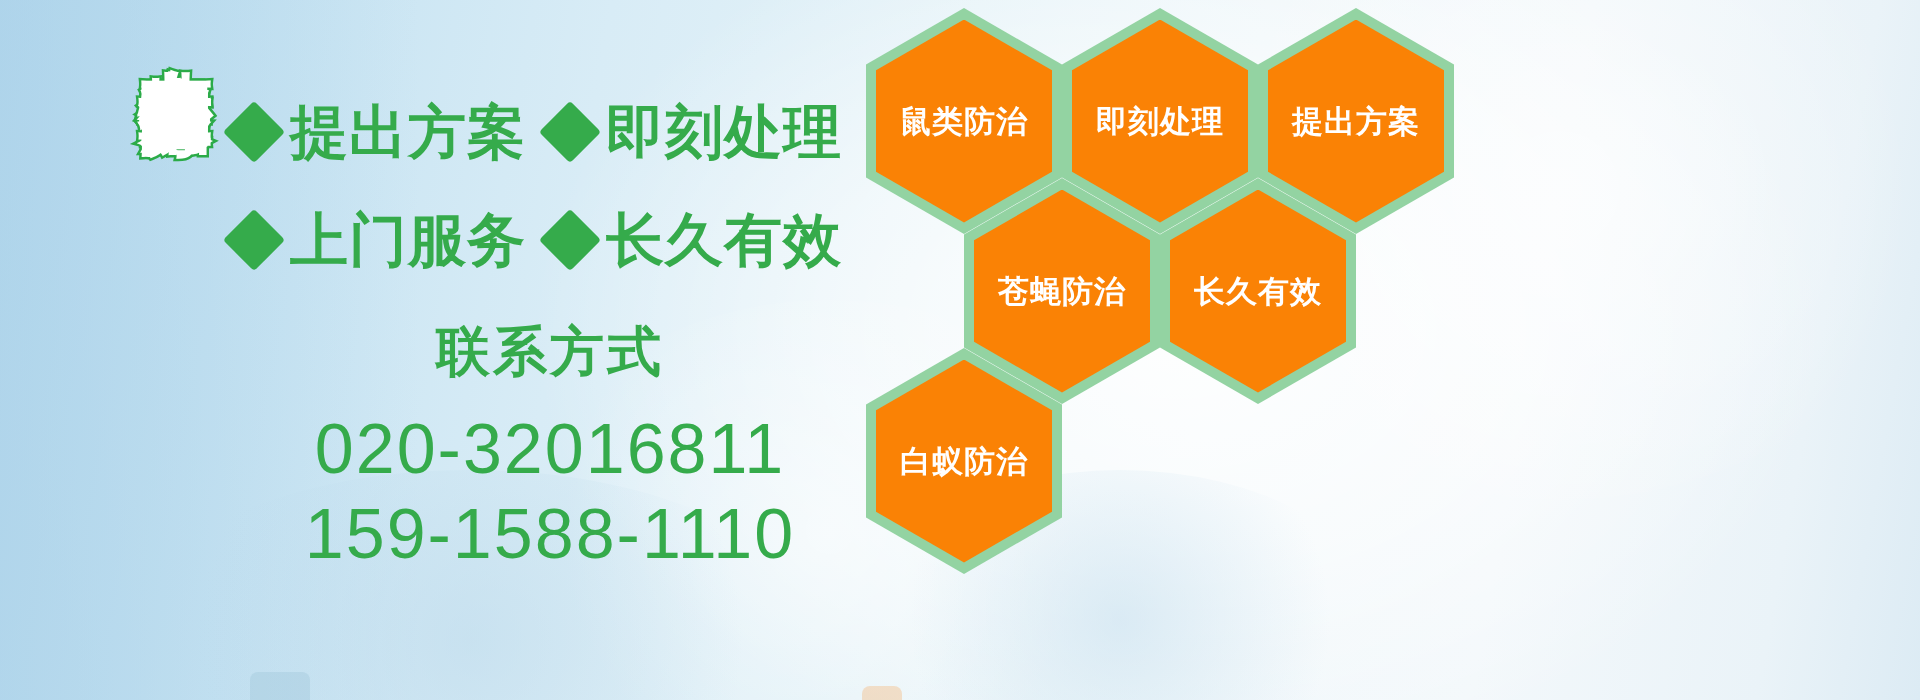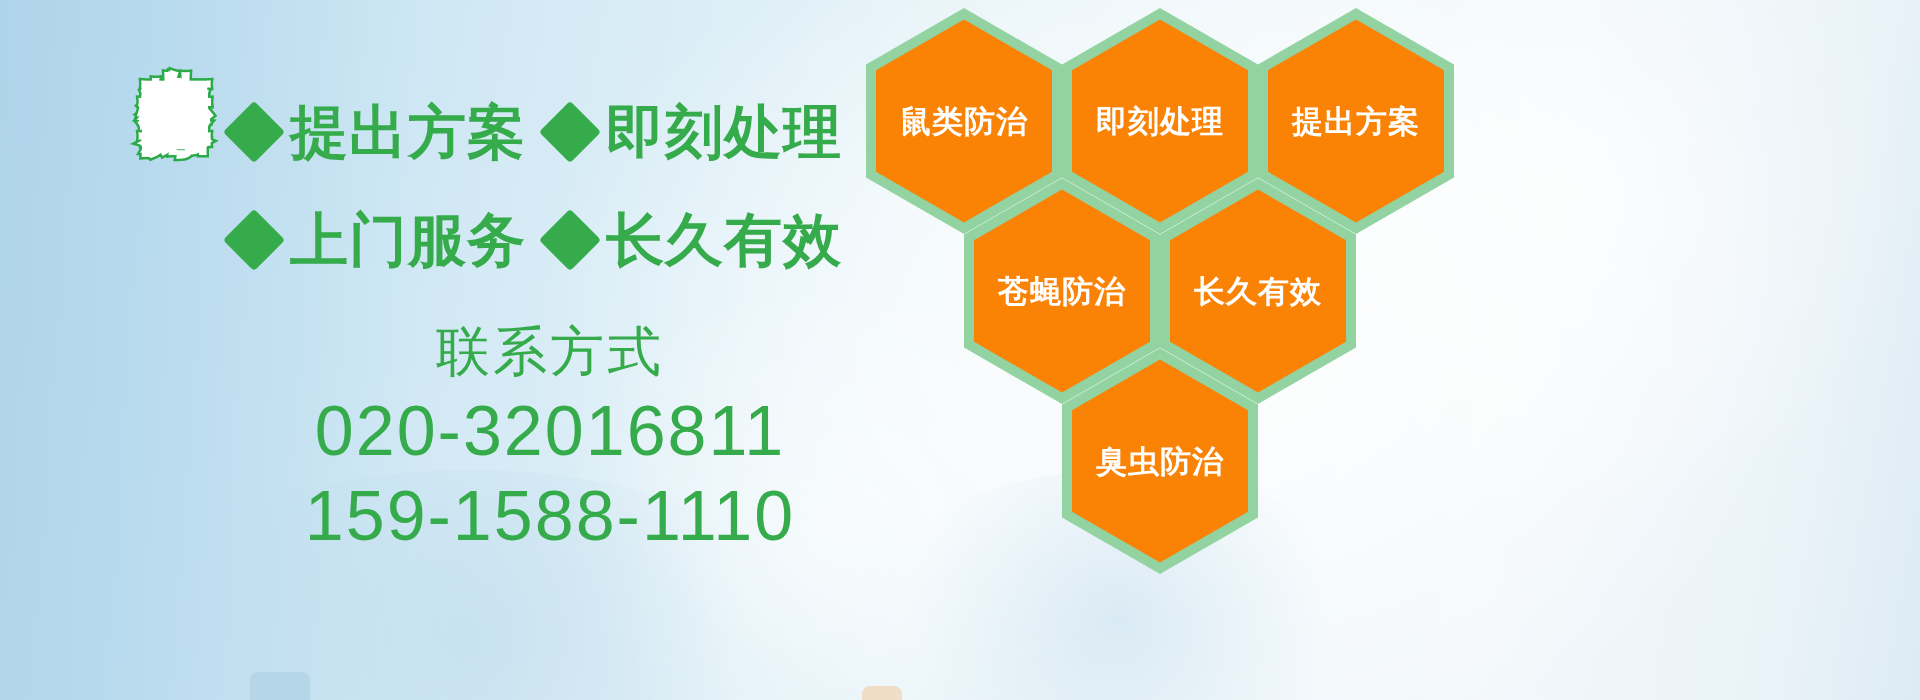--- a/index.html
+++ b/index.html
@@ -94,23 +94,24 @@
   
   #contact {
     position: absolute;
     left: 300px;
     top: 316px;
     width: 500px;
     text-align: center;
   }
   #contact-title {
     font-size: 54px;
-    font-weight: normal;
+    font-weight: bold;
     color: #35ab4b;
     letter-spacing: 3px;
+    margin-bottom: 18px;
   }
   .contact-phone {
     font-size: 70px;
     color: #35ab4b;
     letter-spacing: 2px;
     line-height: 1.22;
     font-weight: normal;
   }
 
   
@@ -246,23 +247,23 @@
         <span class="hex-label">苍蝇防治</span>
       </div>
     </div>
 
     <div class="hex hex-r2c2">
       <div class="hex-inner">
         <span class="hex-label">长久有效</span>
       </div>
     </div>
 
-
-    <div class="hex hex-r3c2">
-      <div class="hex-inner">
-        <span class="hex-label">臭虫防治</span>
-      </div>
-    </div>
+    <div class="hex hex-r3c1">
+      <div class="hex-inner">
+        <span class="hex-label">白蚁防治</span>
+      </div>
+    </div>
+
 
 
   </div>
 
 </div>
 
 </body></html>

